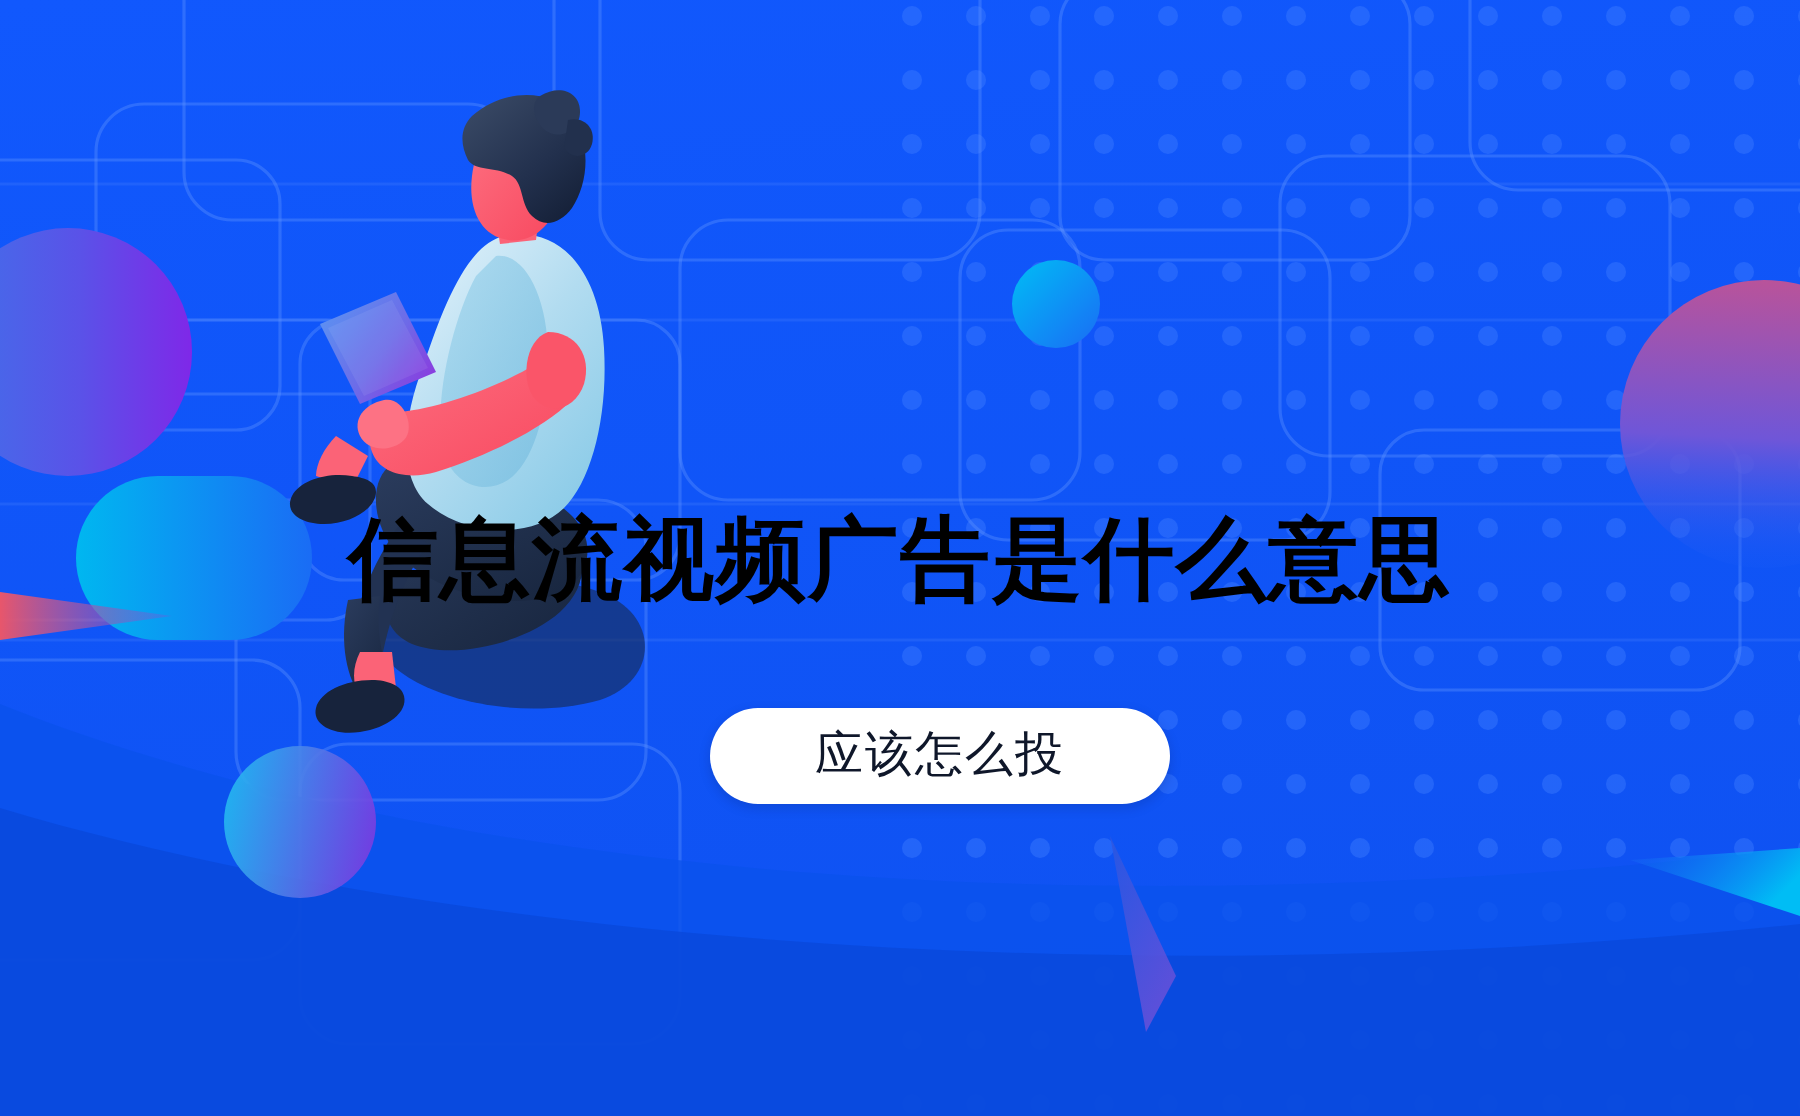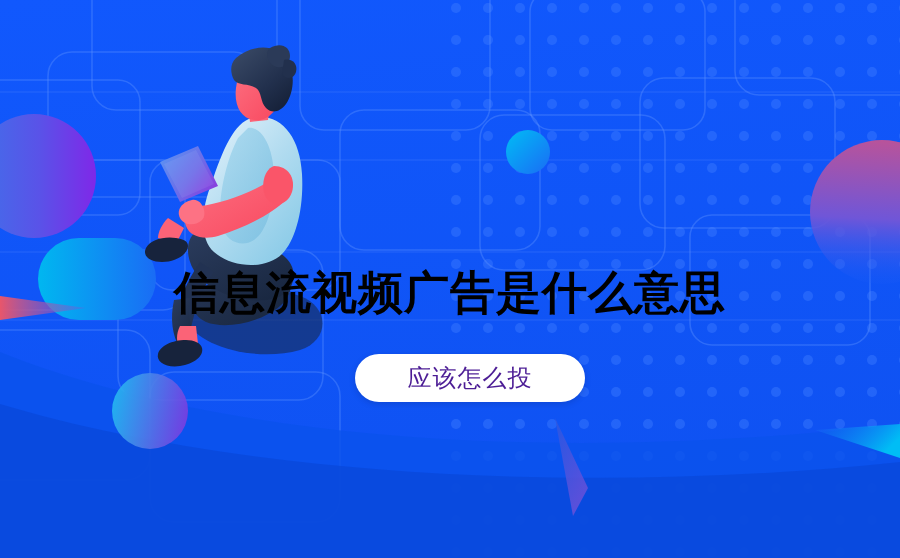--- a/index.html
+++ b/index.html
@@ -21,21 +21,21 @@
     width: 900px;
     height: 558px;
   }
   .svg-layer { display: block; }
 
   
   #title {
     position: absolute;
     left: 0;
     right: 0;
-    top: 267px;
+    top: 254px;
     text-align: center;
     font-size: 45px;
     line-height: 52px;
     font-weight: bold;
     color: #000000;
     letter-spacing: 1px;
     white-space: nowrap;
     z-index: 40;
   }
 
@@ -52,21 +52,21 @@
     display: flex;
     align-items: center;
     justify-content: center;
     z-index: 40;
     cursor: pointer;
     box-sizing: border-box;
   }
   #cta-label {
     font-size: 24px;
     line-height: 28px;
-    color: #4c1d95;
+    color: #0f172a;
     letter-spacing: 1px;
     white-space: nowrap;
   }
 </style>
 </head>
 <body>
 
 <div id="banner">
 
   <svg class="layer svg-layer" viewBox="0 0 900 558" width="900" height="558">

